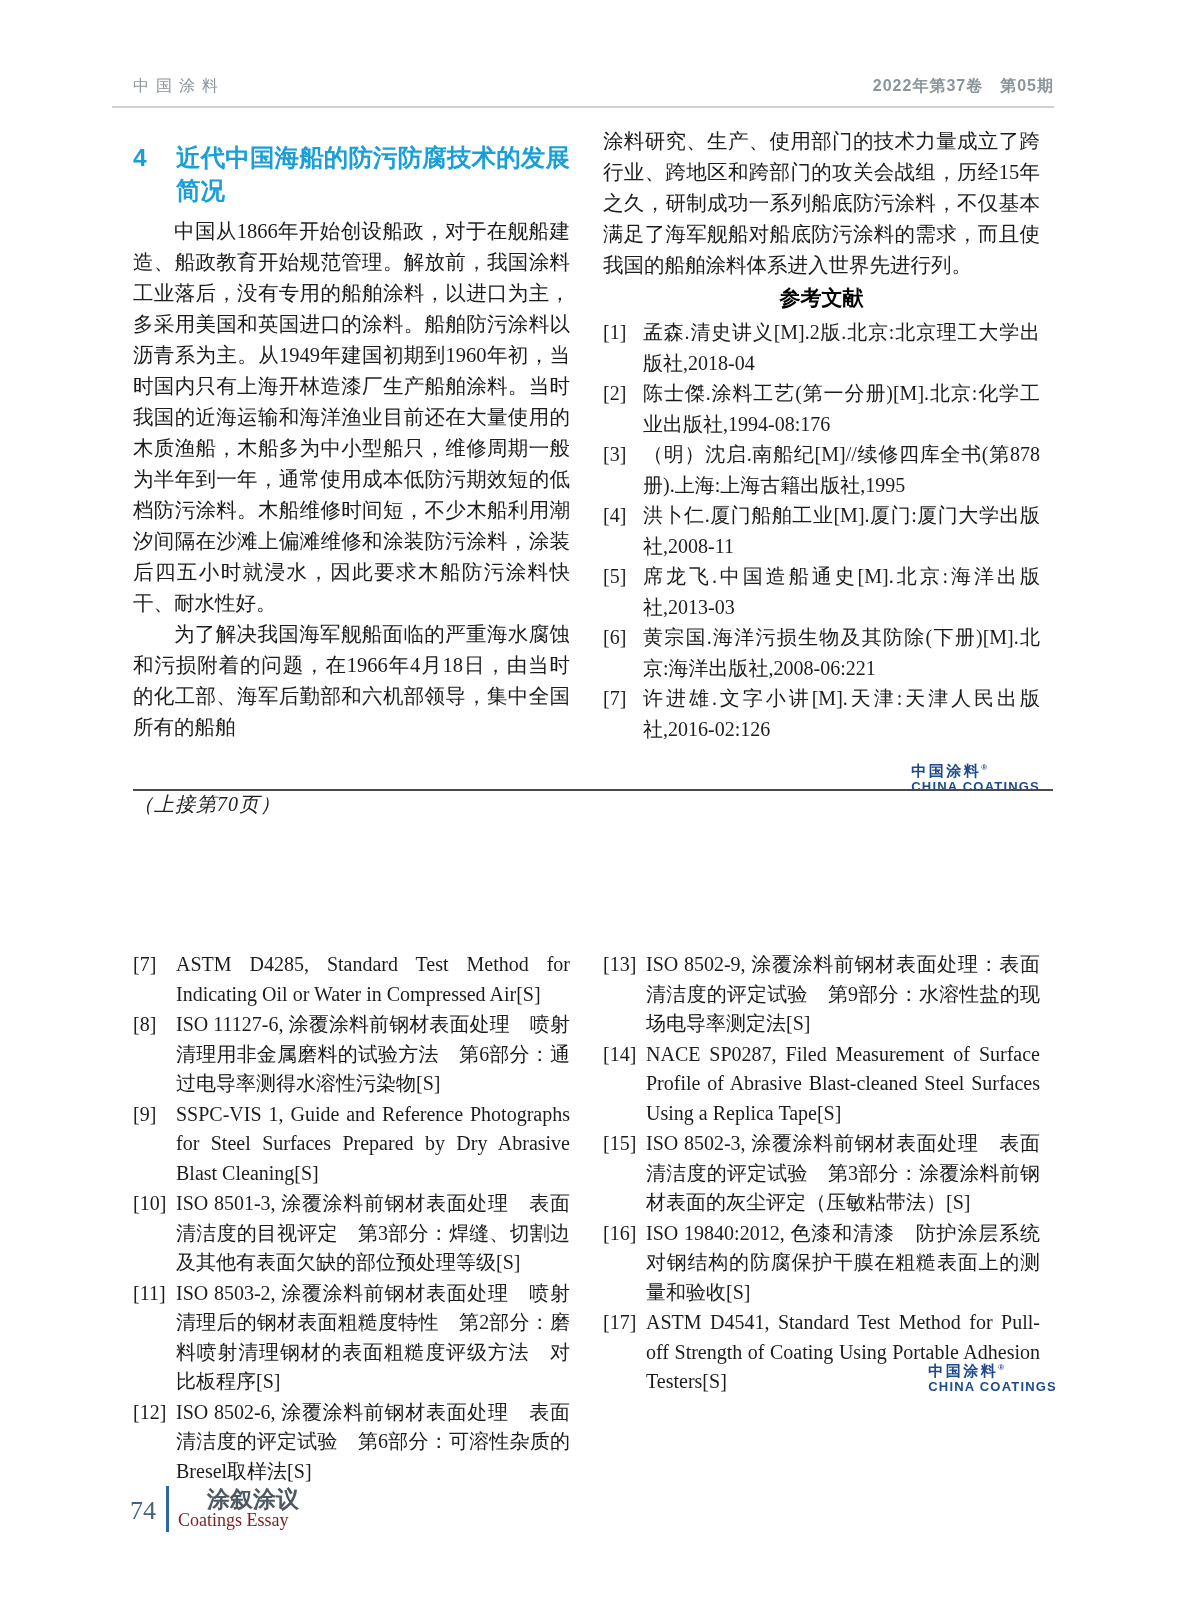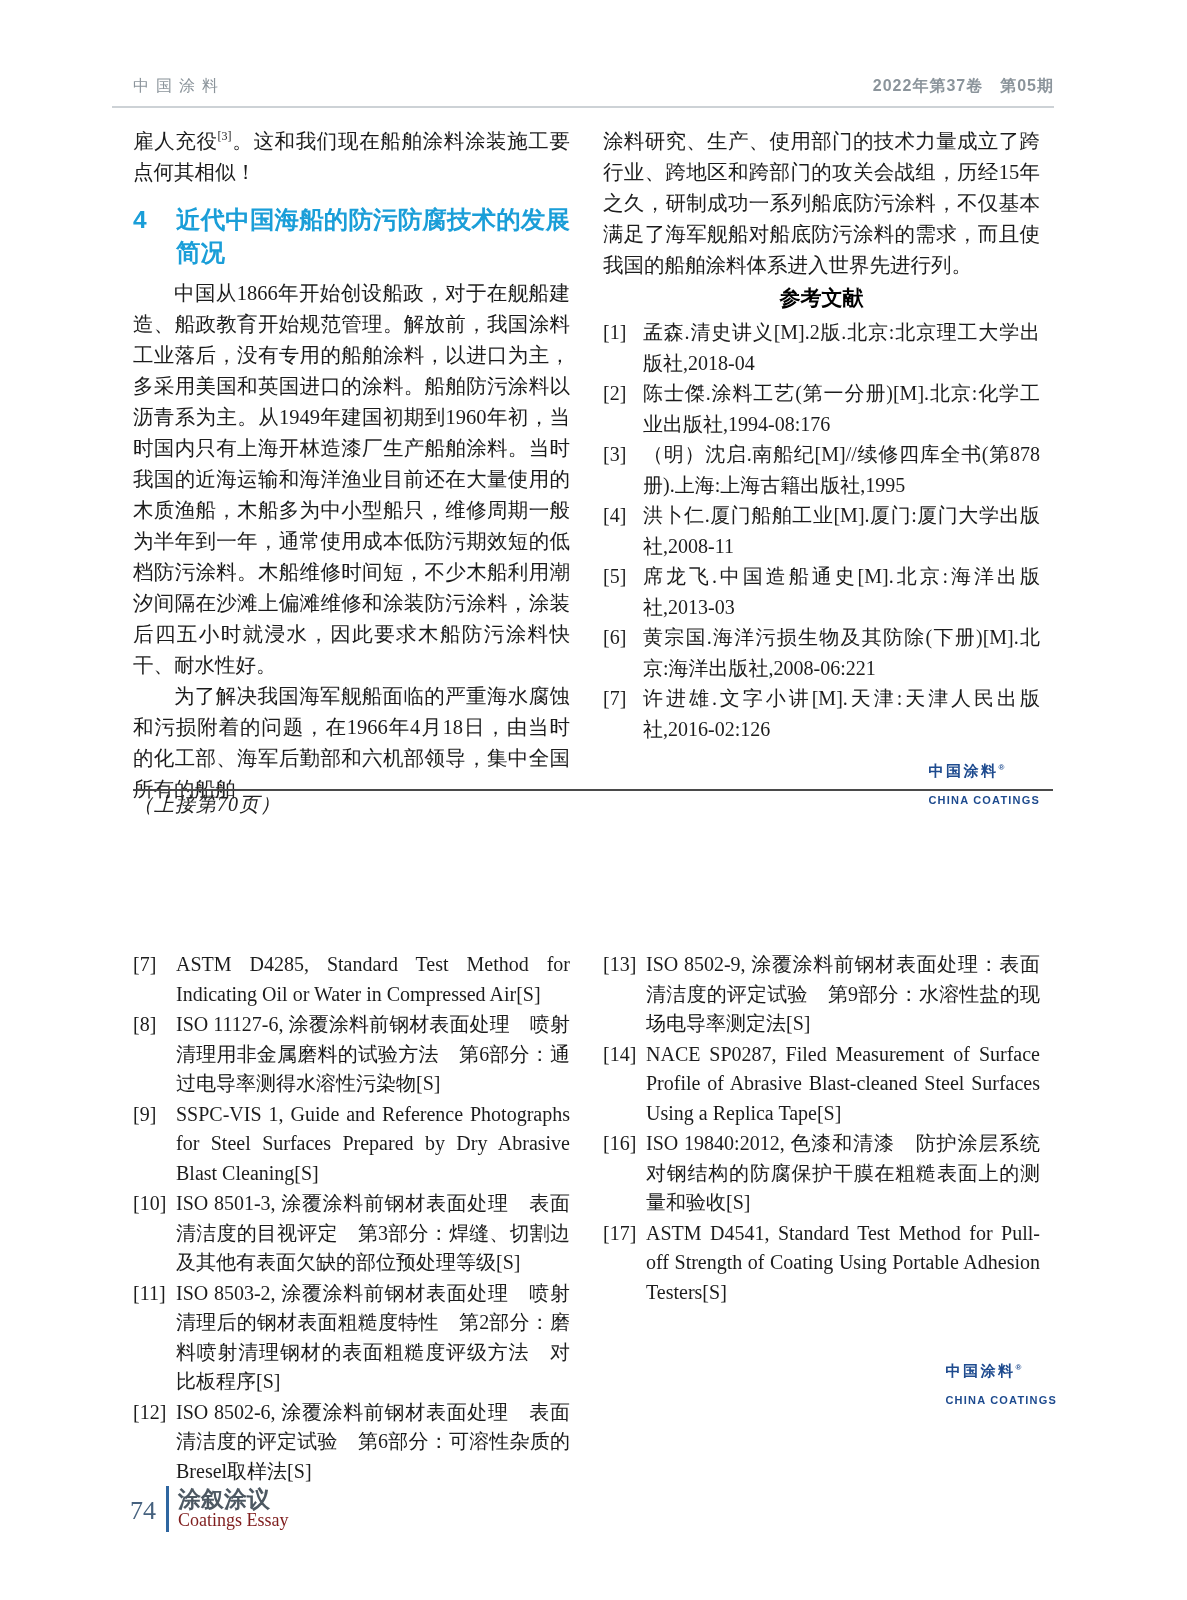--- a/index.html
+++ b/index.html
@@ -50,55 +50,54 @@
   .ref-no { width:40px; flex-shrink:0; }
   .ref-text { flex:1; }
   .bottom-section .ref { line-height:29.5px; margin-bottom:1px; }
   .bottom-section .ref-no { width:43px; }
 
   
   .logo { color:#1d4a8e; width:max-content; 
           font-family:"Liberation Sans","DejaVu Sans",sans-serif; }
   .logo-cn { font-size:15px; font-weight:bold; letter-spacing:2.5px; line-height:16px; }
   .logo-reg { font-size:8px; vertical-align:super; letter-spacing:0; }
-  .logo-en { font-size:11px; font-weight:bold; letter-spacing:1.2px; margin-top:15px; }
+  .logo-en { font-size:13px; font-weight:bold; letter-spacing:1.2px; margin-top:0; }
   .logo-row { display:flex; justify-content:flex-end; margin-top:16px; padding-right:0; }
   .bottom-logo { position:absolute; top:1360px; right:130px; }
 
   
   .mid-rule { position:absolute; left:133px; right:134px; top:789px;
               border-top:2px solid #4a4a4a; }
   .continuation-note {
     position:absolute; left:133px; top:791px;
     font-size:20px; font-style:italic; letter-spacing:1px; color:#222;
   }
 
   
   .footer { position:absolute; left:130px; top:1486px; display:flex; }
   .page-no { font-size:26px; color:#46627f; align-self:flex-end; padding-bottom:6px; }
   .footer-bar { width:3px; height:46px; background:#2f66a0; margin:0 9px 0 10px; }
   .footer-title {
     font-family:"Liberation Sans","DejaVu Sans",sans-serif; font-weight:bold;
-    font-size:23px; color:#4d5862; line-height:26px;
+    font-size:23px; color:#4d5862; line-height:26px;margin-left:29px;
   }
   .footer-sub { font-size:18px; color:#7f1d1d; line-height:17px; }
 </style>
 </head>
 <body>
 
 <div class="page">
 
   <div class="header">
     <span class="journal-name">中国涂料</span>
     <span class="issue-info">2022年第37卷　第05期</span>
   </div>
 
   <div class="columns top-section">
     <div class="col">
-      <p class="body-text"><span>雇人充役</span><sup class="fn">[3]</sup><span>。这和我们现在船舶涂料涂装施工要点何其相似！</span></p>
 
       <div class="section-heading">
         <span class="sec-no">4</span>
         <span class="sec-title">近代中国海船的防污防腐技术的发展简况</span>
       </div>
 
       <p class="body-text indent">中国从1866年开始创设船政，对于在舰船建造、船政教育开始规范管理。解放前，我国涂料工业落后，没有专用的船舶涂料，以进口为主，多采用美国和英国进口的涂料。船舶防污涂料以沥青系为主。从1949年建国初期到1960年初，当时国内只有上海开林造漆厂生产船舶涂料。当时我国的近海运输和海洋渔业目前还在大量使用的木质渔船，木船多为中小型船只，维修周期一般为半年到一年，通常使用成本低防污期效短的低档防污涂料。木船维修时间短，不少木船利用潮汐间隔在沙滩上偏滩维修和涂装防污涂料，涂装后四五小时就浸水，因此要求木船防污涂料快干、耐水性好。</p>
       <p class="body-text indent">为了解决我国海军舰船面临的严重海水腐蚀和污损附着的问题，在1966年4月18日，由当时的化工部、海军后勤部和六机部领导，集中全国所有的船舶</p>
     </div>
 
@@ -179,20 +178,24 @@
     </div>
 
     <div class="col">
       <div class="ref">
         <span class="ref-no">[13]</span>
         <span class="ref-text">ISO 8502-9, 涂覆涂料前钢材表面处理：表面清洁度的评定试验　第9部分：水溶性盐的现场电导率测定法[S]</span>
       </div>
       <div class="ref">
         <span class="ref-no">[14]</span>
         <span class="ref-text">NACE SP0287, Filed Measurement of Surface Profile of Abrasive Blast-cleaned Steel Surfaces Using a Replica Tape[S]</span>
+      </div>
+      <div class="ref">
+        <span class="ref-no">[15]</span>
+        <span class="ref-text">ISO 8502-3, 涂覆涂料前钢材表面处理　表面清洁度的评定试验　第3部分：涂覆涂料前钢材表面的灰尘评定（压敏粘带法）[S]</span>
       </div>
       <div class="ref">
         <span class="ref-no">[16]</span>
         <span class="ref-text">ISO 19840:2012, 色漆和清漆　防护涂层系统对钢结构的防腐保护干膜在粗糙表面上的测量和验收[S]</span>
       </div>
       <div class="ref">
         <span class="ref-no">[17]</span>
         <span class="ref-text">ASTM D4541, Standard Test Method for Pull-off Strength of Coating Using Portable Adhesion Testers[S]</span>
       </div>
     </div>

